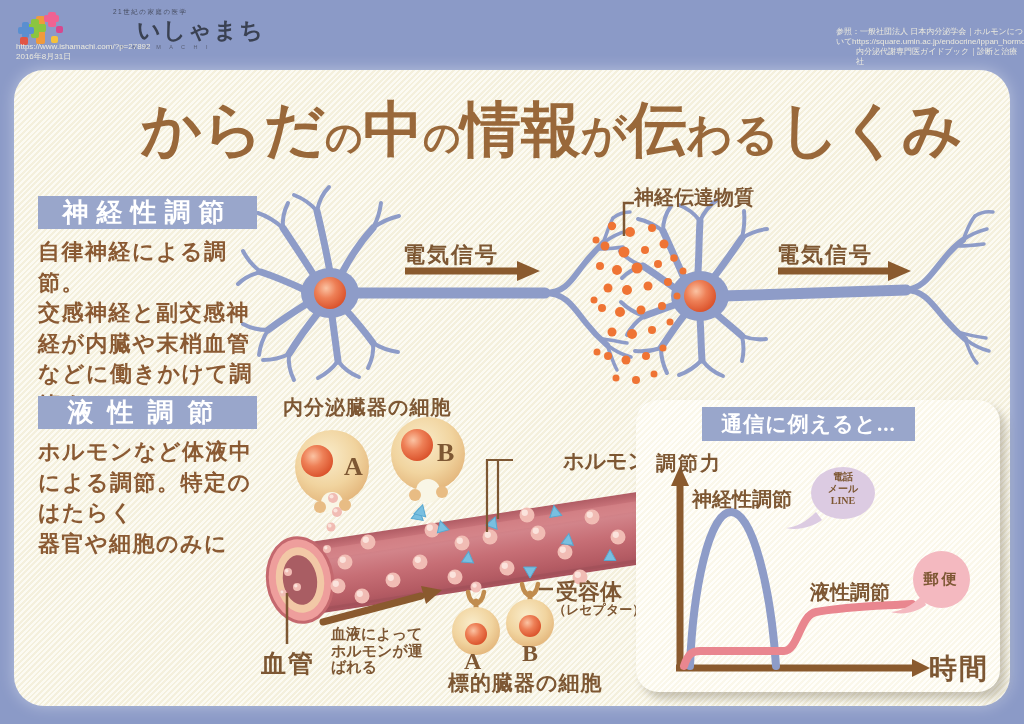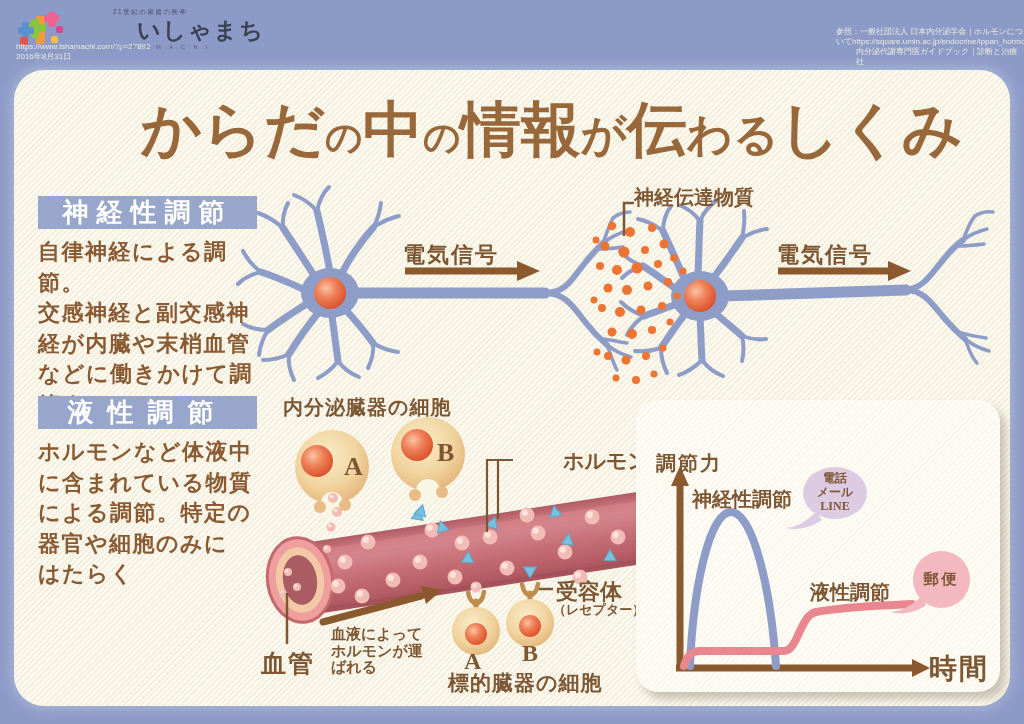--- a/index.html
+++ b/index.html
@@ -26,22 +26,22 @@
         font-size:26px;letter-spacing:8px;line-height:33px;height:33px;}
   .para{position:absolute;color:#8a5a33;font-weight:bold;font-size:22px;line-height:30.5px;letter-spacing:1.5px;}
   .lbl{position:absolute;color:#7d5733;font-weight:bold;white-space:nowrap;}
   
   .chart{position:absolute;left:636px;top:400px;width:364px;height:292px;background:#fffdf3;
          background-image:repeating-linear-gradient(315deg,rgba(255,255,255,.6) 0 2px,rgba(240,234,214,.3) 2px 4px);
          border-radius:22px;box-shadow:6px 7px 9px rgba(110,100,80,.35);}
   .chart-band{position:absolute;left:66px;top:7px;width:213px;height:34px;background:#99a6cb;
         color:#fff;font-weight:bold;font-size:21px;letter-spacing:1px;text-align:center;line-height:34px;}
   .bubble{position:absolute;border-radius:50%;color:#7d5733;font-weight:bold;text-align:center;}
-  .bubble.purple{left:167px;top:67px;width:64px;height:52px;background:#dccbe2;
-        font-size:12px;line-height:1.18;padding-top:4px;box-sizing:border-box;}
+  .bubble.purple{left:175px;top:67px;width:64px;height:52px;background:#dccbe2;
+        font-size:10px;line-height:1.18;padding-top:4px;box-sizing:border-box;}
   .bubble.pink{left:277px;top:151px;width:57px;height:57px;background:#f4b9c0;
         font-size:15px;letter-spacing:3px;line-height:57px;}
   svg{position:absolute;left:0;top:0;}
 </style>
 </head>
 <body>
 
 <div class="stage">
 
   <div class="abs" style="left:18px;top:10px;width:46px;height:40px;">
@@ -361,24 +361,23 @@
     <div>節する</div>
   </div>
 
   <div class="lbl" style="left:403px;top:240px;font-size:22px;letter-spacing:2px;">電気信号</div>
   <div class="lbl" style="left:777px;top:240px;font-size:22px;letter-spacing:2px;">電気信号</div>
   <div class="lbl" style="left:634px;top:184px;font-size:20px;">神経伝達物質</div>
 
   <div class="band" style="left:38px;top:396px;width:219px;letter-spacing:14px;">液性調節</div>
   <div class="para" style="left:38px;top:437px;width:236px;">
     <div>ホルモンなど体液中</div>
-    <div>に含まれている物質</div>
     <div>による調節。特定の</div>
+    <div>はたらく</div>
     <div>器官や細胞のみに</div>
-    <div>はたらく</div>
   </div>
 
   <div class="lbl" style="left:283px;top:394px;font-size:20px;letter-spacing:1px;">内分泌臓器の細胞</div>
   <div class="lbl" style="left:344px;top:452px;font-size:26px;">A</div>
   <div class="lbl" style="left:437px;top:438px;font-size:26px;">B</div>
   <div class="lbl" style="left:515px;top:447px;font-size:21px;margin-left:48px;">ホルモン</div>
   <div class="lbl" style="left:261px;top:647px;font-size:25px;letter-spacing:2px;">血管</div>
   <div class="lbl" style="left:331px;top:626px;font-size:15px;line-height:16.5px;">
     <div>血液によって</div>
     <div>ホルモンが運</div>
@@ -399,20 +398,21 @@
         <line x1="40" y1="268" x2="278" y2="268" stroke-width="7"></line>
         <polygon points="294,268 276,259 276,277" stroke="none"></polygon>
       </g>
 
       <path d="M54,266 C57,190 73,112 95,112 C117,112 135,190 140,266" stroke="#8e9cc8" stroke-width="8" fill="none" stroke-linecap="round"></path>
       <path d="M48,266 C52,254 56,251 64,251 L148,251 C162,251 164,215 180,212 C215,206 248,206 276,204" stroke="#e9868f" stroke-width="8" fill="none" stroke-linecap="round"></path>
 
       <path d="M180,112 C170,122 160,127 150,128 C162,131 176,127 186,120 Z" fill="#dccbe2"></path>
       <path d="M286,196 C274,207 264,211 255,212 C268,216 282,211 290,205 Z" fill="#f4b9c0"></path>
     </svg>
+    <div class="chart-band">通信に例えると...</div>
     <div class="lbl" style="left:12px;top:50px;font-size:20px;letter-spacing:2px;padding-left:8px;">調節力</div>
     <div class="lbl" style="left:293px;top:250px;font-size:28px;letter-spacing:2px;">時間</div>
     <div class="lbl" style="left:56px;top:86px;font-size:20px;">神経性調節</div>
     <div class="lbl" style="left:174px;top:179px;font-size:20px;">液性調節</div>
     <div class="bubble purple">
       <div>電話</div>
       <div>メール</div>
       <div>LINE</div>
     </div>
     <div class="bubble pink">郵便</div>

